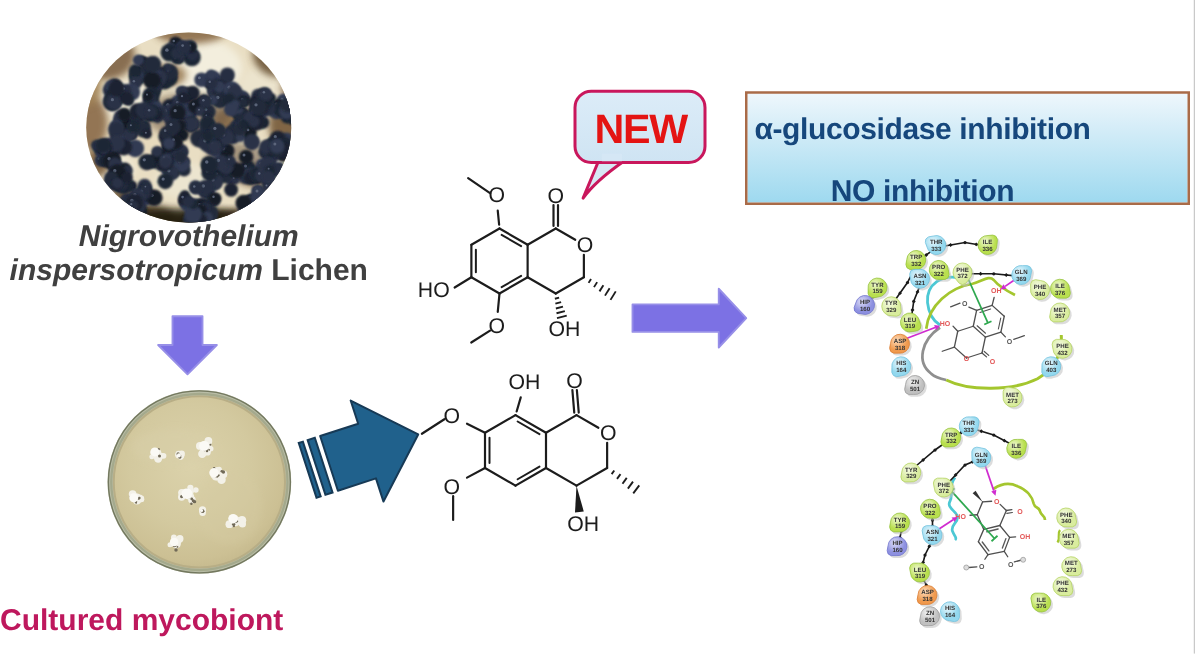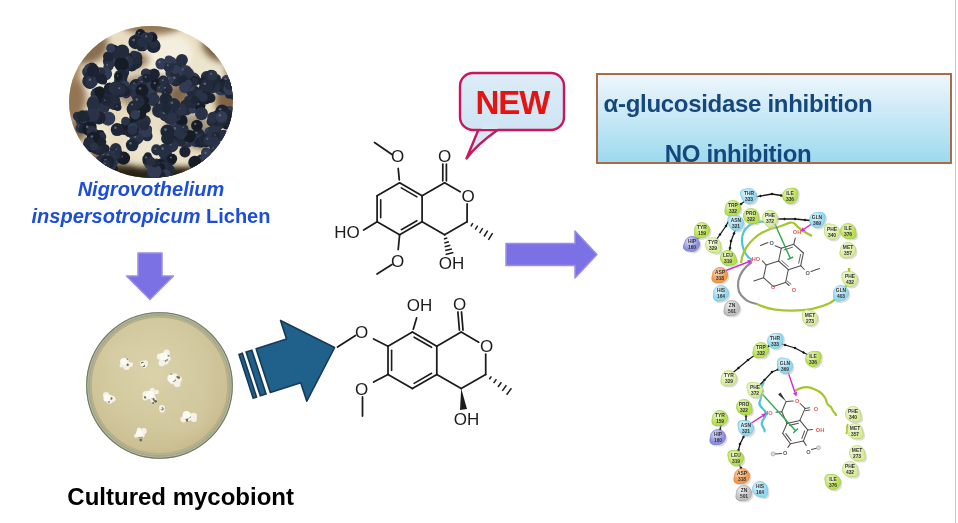--- a/index.html
+++ b/index.html
@@ -1,20 +1,20 @@
 <!DOCTYPE html>
 <html><head><meta charset="utf-8">
 <style>
 html,body{margin:0;padding:0;}
 body{width:958px;height:523px;background:#ffffff;position:relative;overflow:hidden;
  font-family:"Liberation Sans",sans-serif;}
 .cap1{position:absolute;left:0;top:176px;width:302px;text-align:center;
- font-size:20px;font-weight:bold;color:#1d4ed8;line-height:27px;}
-.cap2{position:absolute;left:0;top:483px;width:294px;text-align:right;
- font-size:24px;font-weight:bold;color:#000000;}
+ font-size:24px;font-weight:bold;color:#404040;line-height:27px;}
+.cap2{position:absolute;left:0;top:483px;width:294px;text-align:left;
+ font-size:24px;font-weight:bold;color:#be185d;}
 .box{position:absolute;left:596px;top:73px;width:352px;height:87px;
  border:2px solid #a96b48;
  background:linear-gradient(180deg,#eef7fc 0%,#d6edf8 30%,#b6e2f3 70%,#9ed9ef 100%);}
 .bt{position:absolute;left:596px;width:284px;text-align:center;color:#16477c;
  font-weight:bold;font-size:24px;line-height:24px;letter-spacing:-0.3px;}
 .redge{position:absolute;right:2px;top:0;width:1px;height:523px;background:#c9c9c9;}
 svg{position:absolute;left:0;top:0;}
 </style></head>
 <body>
 <svg width="958" height="523" viewBox="0 0 958 523">

